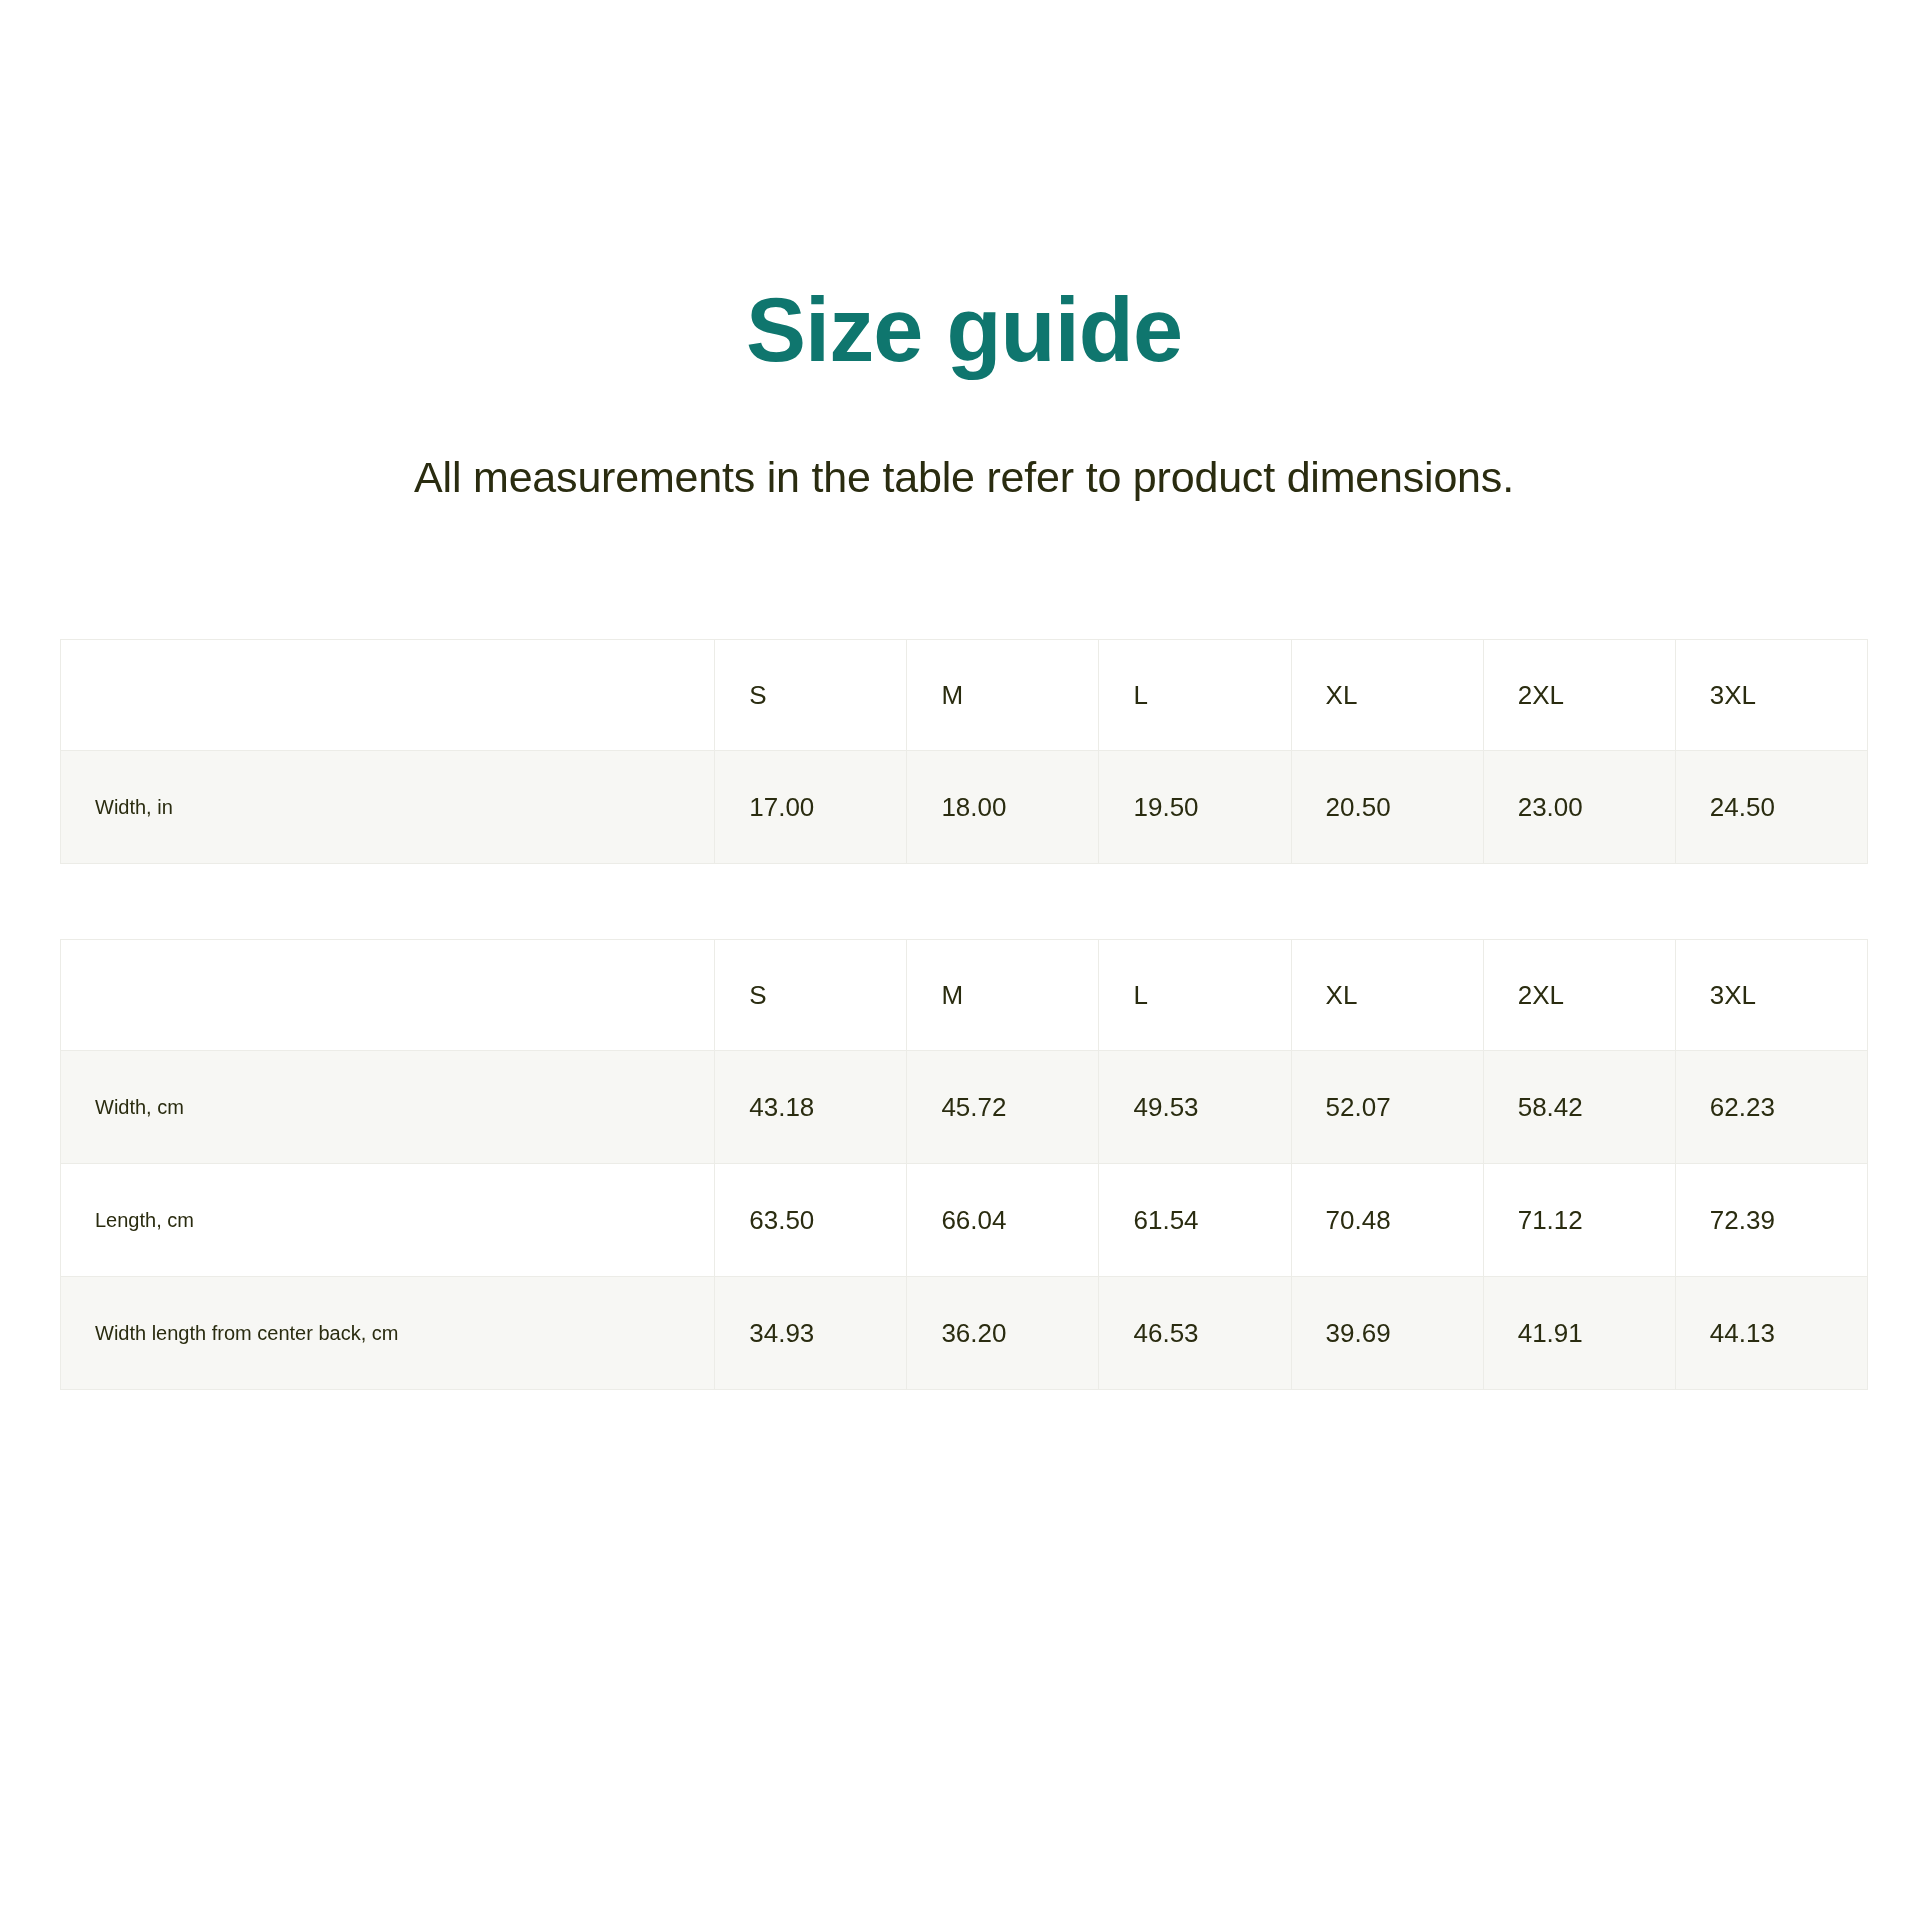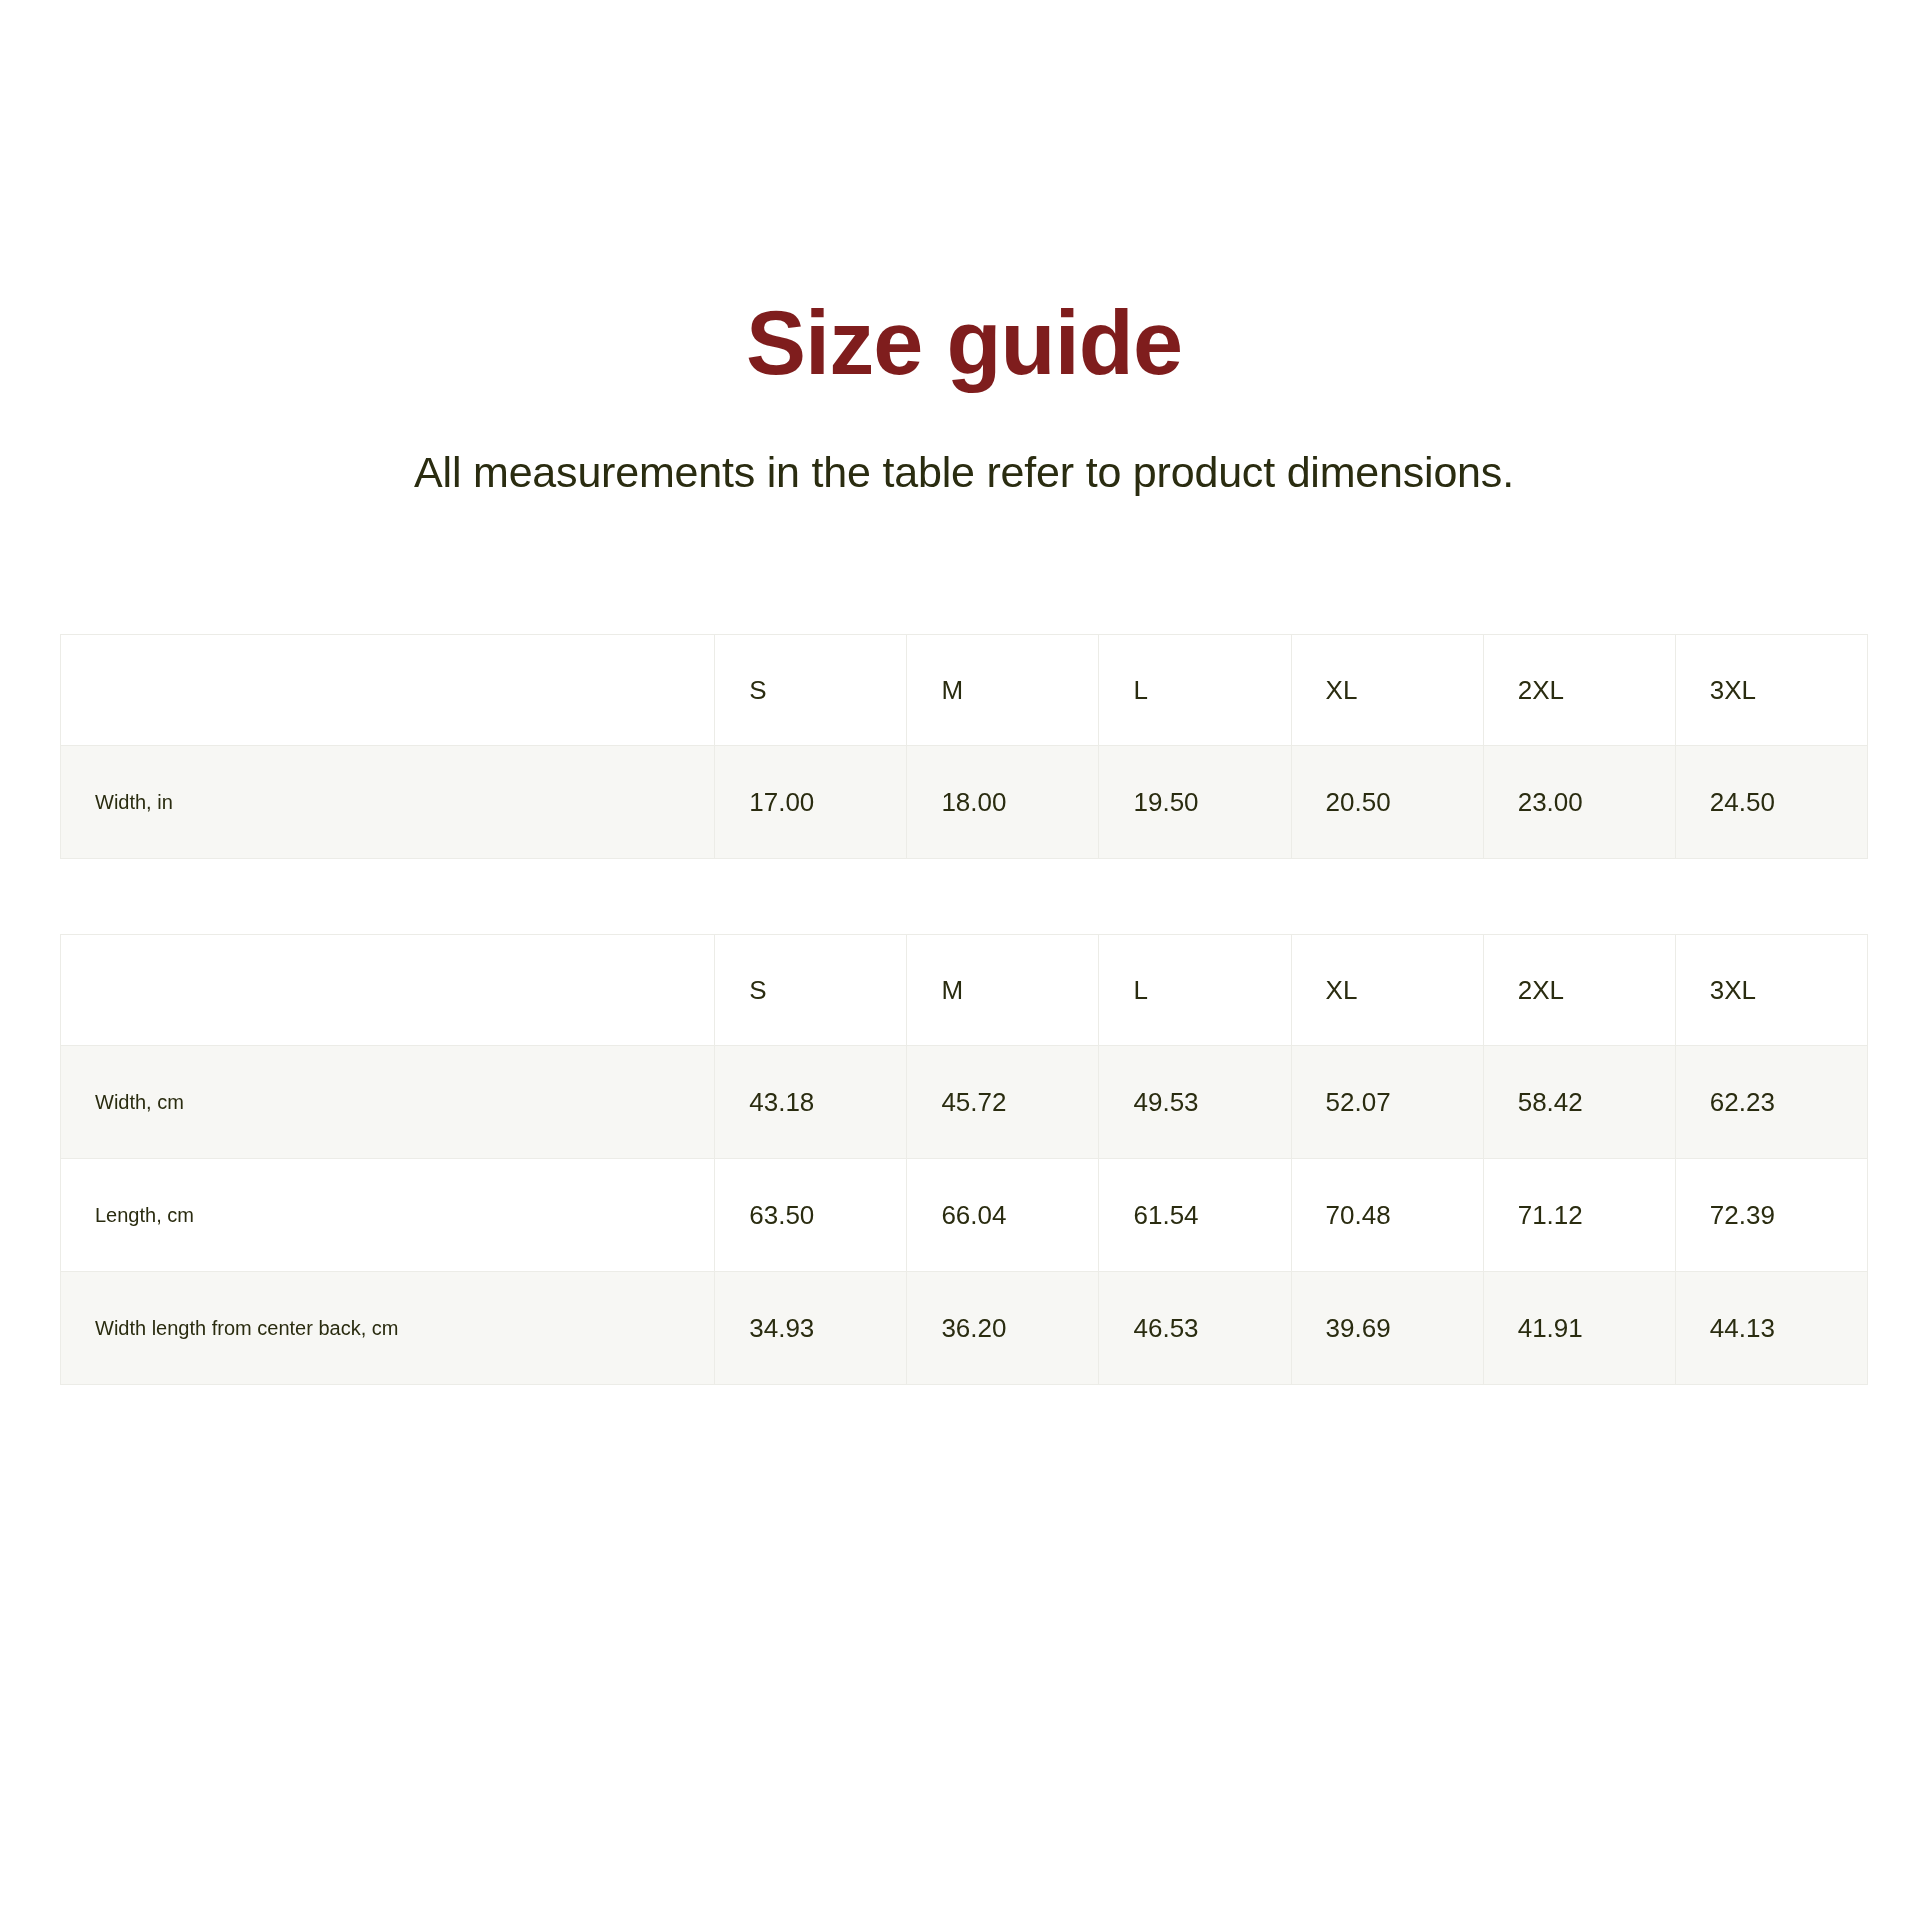--- a/index.html
+++ b/index.html
@@ -20,30 +20,30 @@
     box-sizing: border-box;
     padding: 282px 56px 0 56px;
     display: flex;
     flex-direction: column;
     align-items: center;
   }
   .title {
     font-size: 90px;
     font-weight: bold;
     letter-spacing: -0.9px;
-    color: #7f1d1d;
+    color: #0f766e;
     line-height: 1.0;
-    margin: 16px 0 0 0;
+    margin: 3px 0 0 0;
     text-align: left;
   }
   .subtitle {
     font-size: 43px;
     font-weight: 400;
     color: #2a2c10;
-    margin-top: 60px;
+    margin-top: 78px;
     text-align: left;
     letter-spacing: -0.2px;
   }
   .tables {
     width: 1808px;
     margin-top: 94px;
   }
   table.size-table {
     width: 100%;
     border-collapse: collapse;

